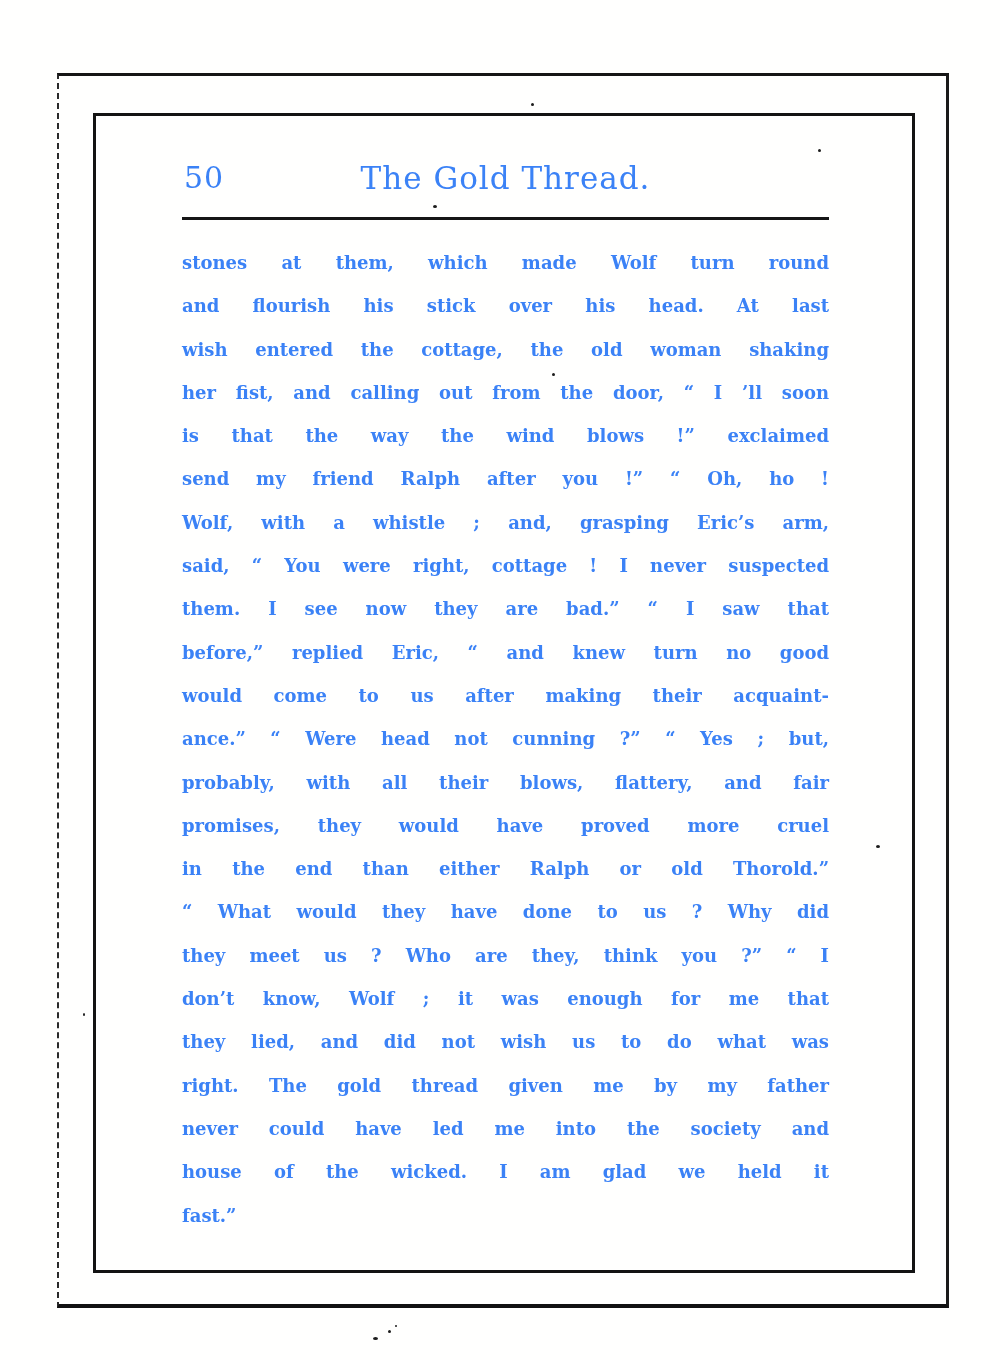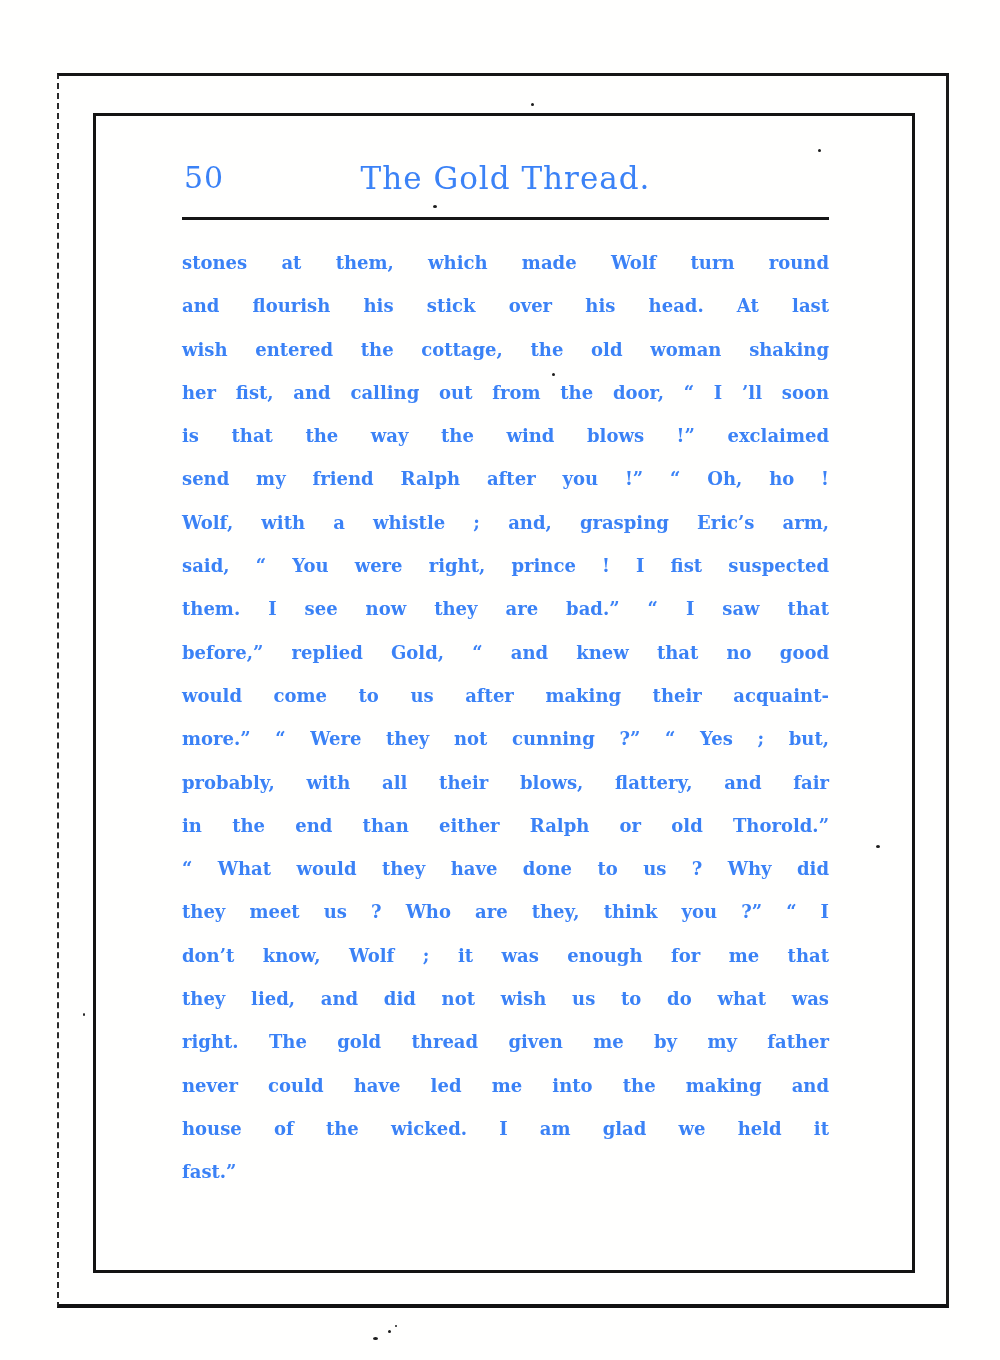--- a/index.html
+++ b/index.html
@@ -109,33 +109,34 @@
         <div class="header-rule"></div>
 
         <div class="body-text">
             <div class="line">stones at them, which made Wolf turn round</div>
             <div class="line">and flourish his stick over his head.  At last</div>
             <div class="line">wish entered the cottage, the old woman shaking</div>
             <div class="line">her fist, and calling out from the door, “ I ’ll soon</div>
             <div class="line">is that the way the wind blows !”  exclaimed</div>
             <div class="line">send my friend Ralph after you !”  “ Oh, ho !</div>
             <div class="line">Wolf, with a whistle ;  and, grasping Eric’s arm,</div>
-            <div class="line">said, “ You were right, prince !  I fist suspected</div>
+            <div class="line">said, “ You were right, cottage !  I never suspected</div>
             <div class="line">them.  I see now they are bad.”  “ I saw that</div>
-            <div class="line">before,” replied Gold, “ and knew that no good</div>
+            <div class="line">before,” replied Eric, “ and knew turn no good</div>
             <div class="line">would come to us after making their acquaint-</div>
-            <div class="line">more.”  “ Were they not cunning ?”  “ Yes ; but,</div>
+            <div class="line">ance.”  “ Were head not cunning ?”  “ Yes ; but,</div>
             <div class="line">probably, with all their blows, flattery, and fair</div>
+            <div class="line">promises, they would have proved more cruel</div>
             <div class="line">in the end than either Ralph or old Thorold.”</div>
             <div class="line">“ What would they have done to us ?  Why did</div>
             <div class="line">they meet us ?  Who are they, think you ?”  “ I</div>
             <div class="line">don’t know, Wolf ; it was enough for me that</div>
             <div class="line">they lied, and did not wish us to do what was</div>
             <div class="line">right.  The gold thread given me by my father</div>
-            <div class="line">never could have led me into the making and</div>
+            <div class="line">never could have led me into the society and</div>
             <div class="line">house of the wicked.  I am glad we held it</div>
             <div class="line last">fast.”</div>
           </div>
 
       </div>
     </div>
   </div>
 
   <div class="speck" style="left:531px; top:103px; width:3px; height:3px;"></div>
   <div class="speck" style="left:818px; top:149px; width:3px; height:3px;"></div>

